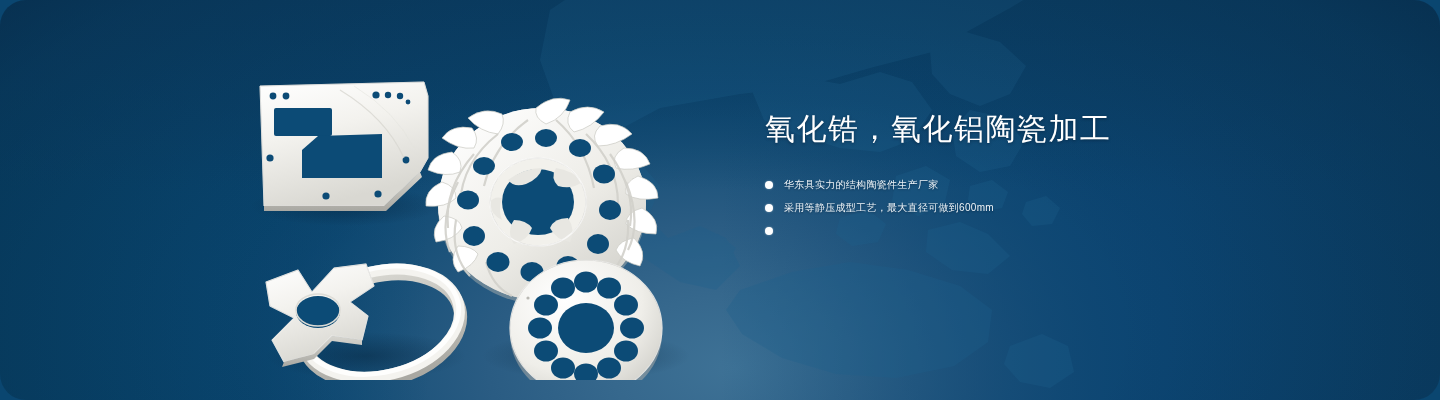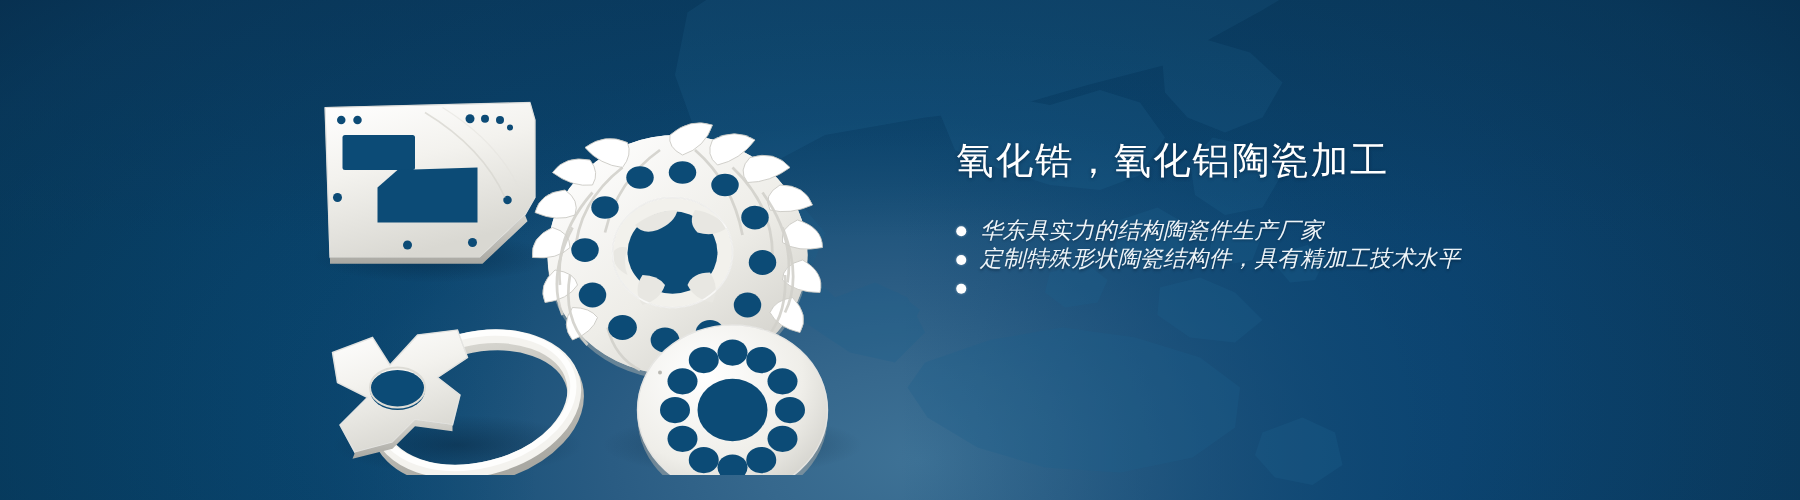--- a/index.html
+++ b/index.html
@@ -5,20 +5,21 @@
 <style>
   * { margin:0; padding:0; box-sizing:border-box; }
   html, body {
     width:1440px; height:400px; overflow:hidden;
     background:#0a4670;
     font-family:"Liberation Sans","DejaVu Sans",sans-serif;
   }
   #banner {
     position:relative; width:1440px; height:400px; overflow:hidden;
     background:#0a4670;
+    border-radius:26px;
   }
   
   .bg-base {
     position:absolute; inset:0;
     background:
       radial-gradient(ellipse 560px 330px at 735px 368px,
         #3e7296 0%, #36688d 22%, #2a5c83 44%, #1a5179 66%, #0e4872 84%, #0a4670 100%);
   }
   .bg-left-fade {
     position:absolute; left:0; top:0; width:430px; height:400px;
@@ -56,24 +57,23 @@
   .bullet {
     display:flex; align-items:center;
     height:23px; margin-bottom:0px;
   }
   .dot {
     width:8px; height:8px; border-radius:50%;
     background:#ffffff; flex:0 0 8px; margin-right:11px;
     box-shadow:0 0 2px rgba(255,255,255,0.45);
   }
   .btext {
-    color:#eef4f8; font-size:18px; line-height:23px;
+    color:#eef4f8; font-size:10px; line-height:23px;
     letter-spacing:0.3px; white-space:nowrap;
     text-shadow:0 1px 2px rgba(0,18,36,0.4);
-    font-style:italic;
   }
 </style>
 </head>
 <body>
 
 <div id="banner">
 
   <div class="bg-base"></div>
   <div class="bg-left-fade"></div>
   <div class="bg-right-fade"></div>
@@ -274,21 +274,21 @@
 
   <div class="copy">
     <div class="headline">氧化锆，氧化铝陶瓷加工</div>
     <ul class="bullets">
       <li class="bullet">
         <span class="dot"></span>
         <span class="btext">华东具实力的结构陶瓷件生产厂家</span>
       </li>
       <li class="bullet">
         <span class="dot"></span>
-        <span class="btext">定制特殊形状陶瓷结构件，具有精加工技术水平</span>
+        <span class="btext">采用等静压成型工艺，最大直径可做到600mm</span>
       </li>
       <li class="bullet">
         <span class="dot"></span>
       </li>
     </ul>
   </div>
 
 </div>
 
 </body></html>

